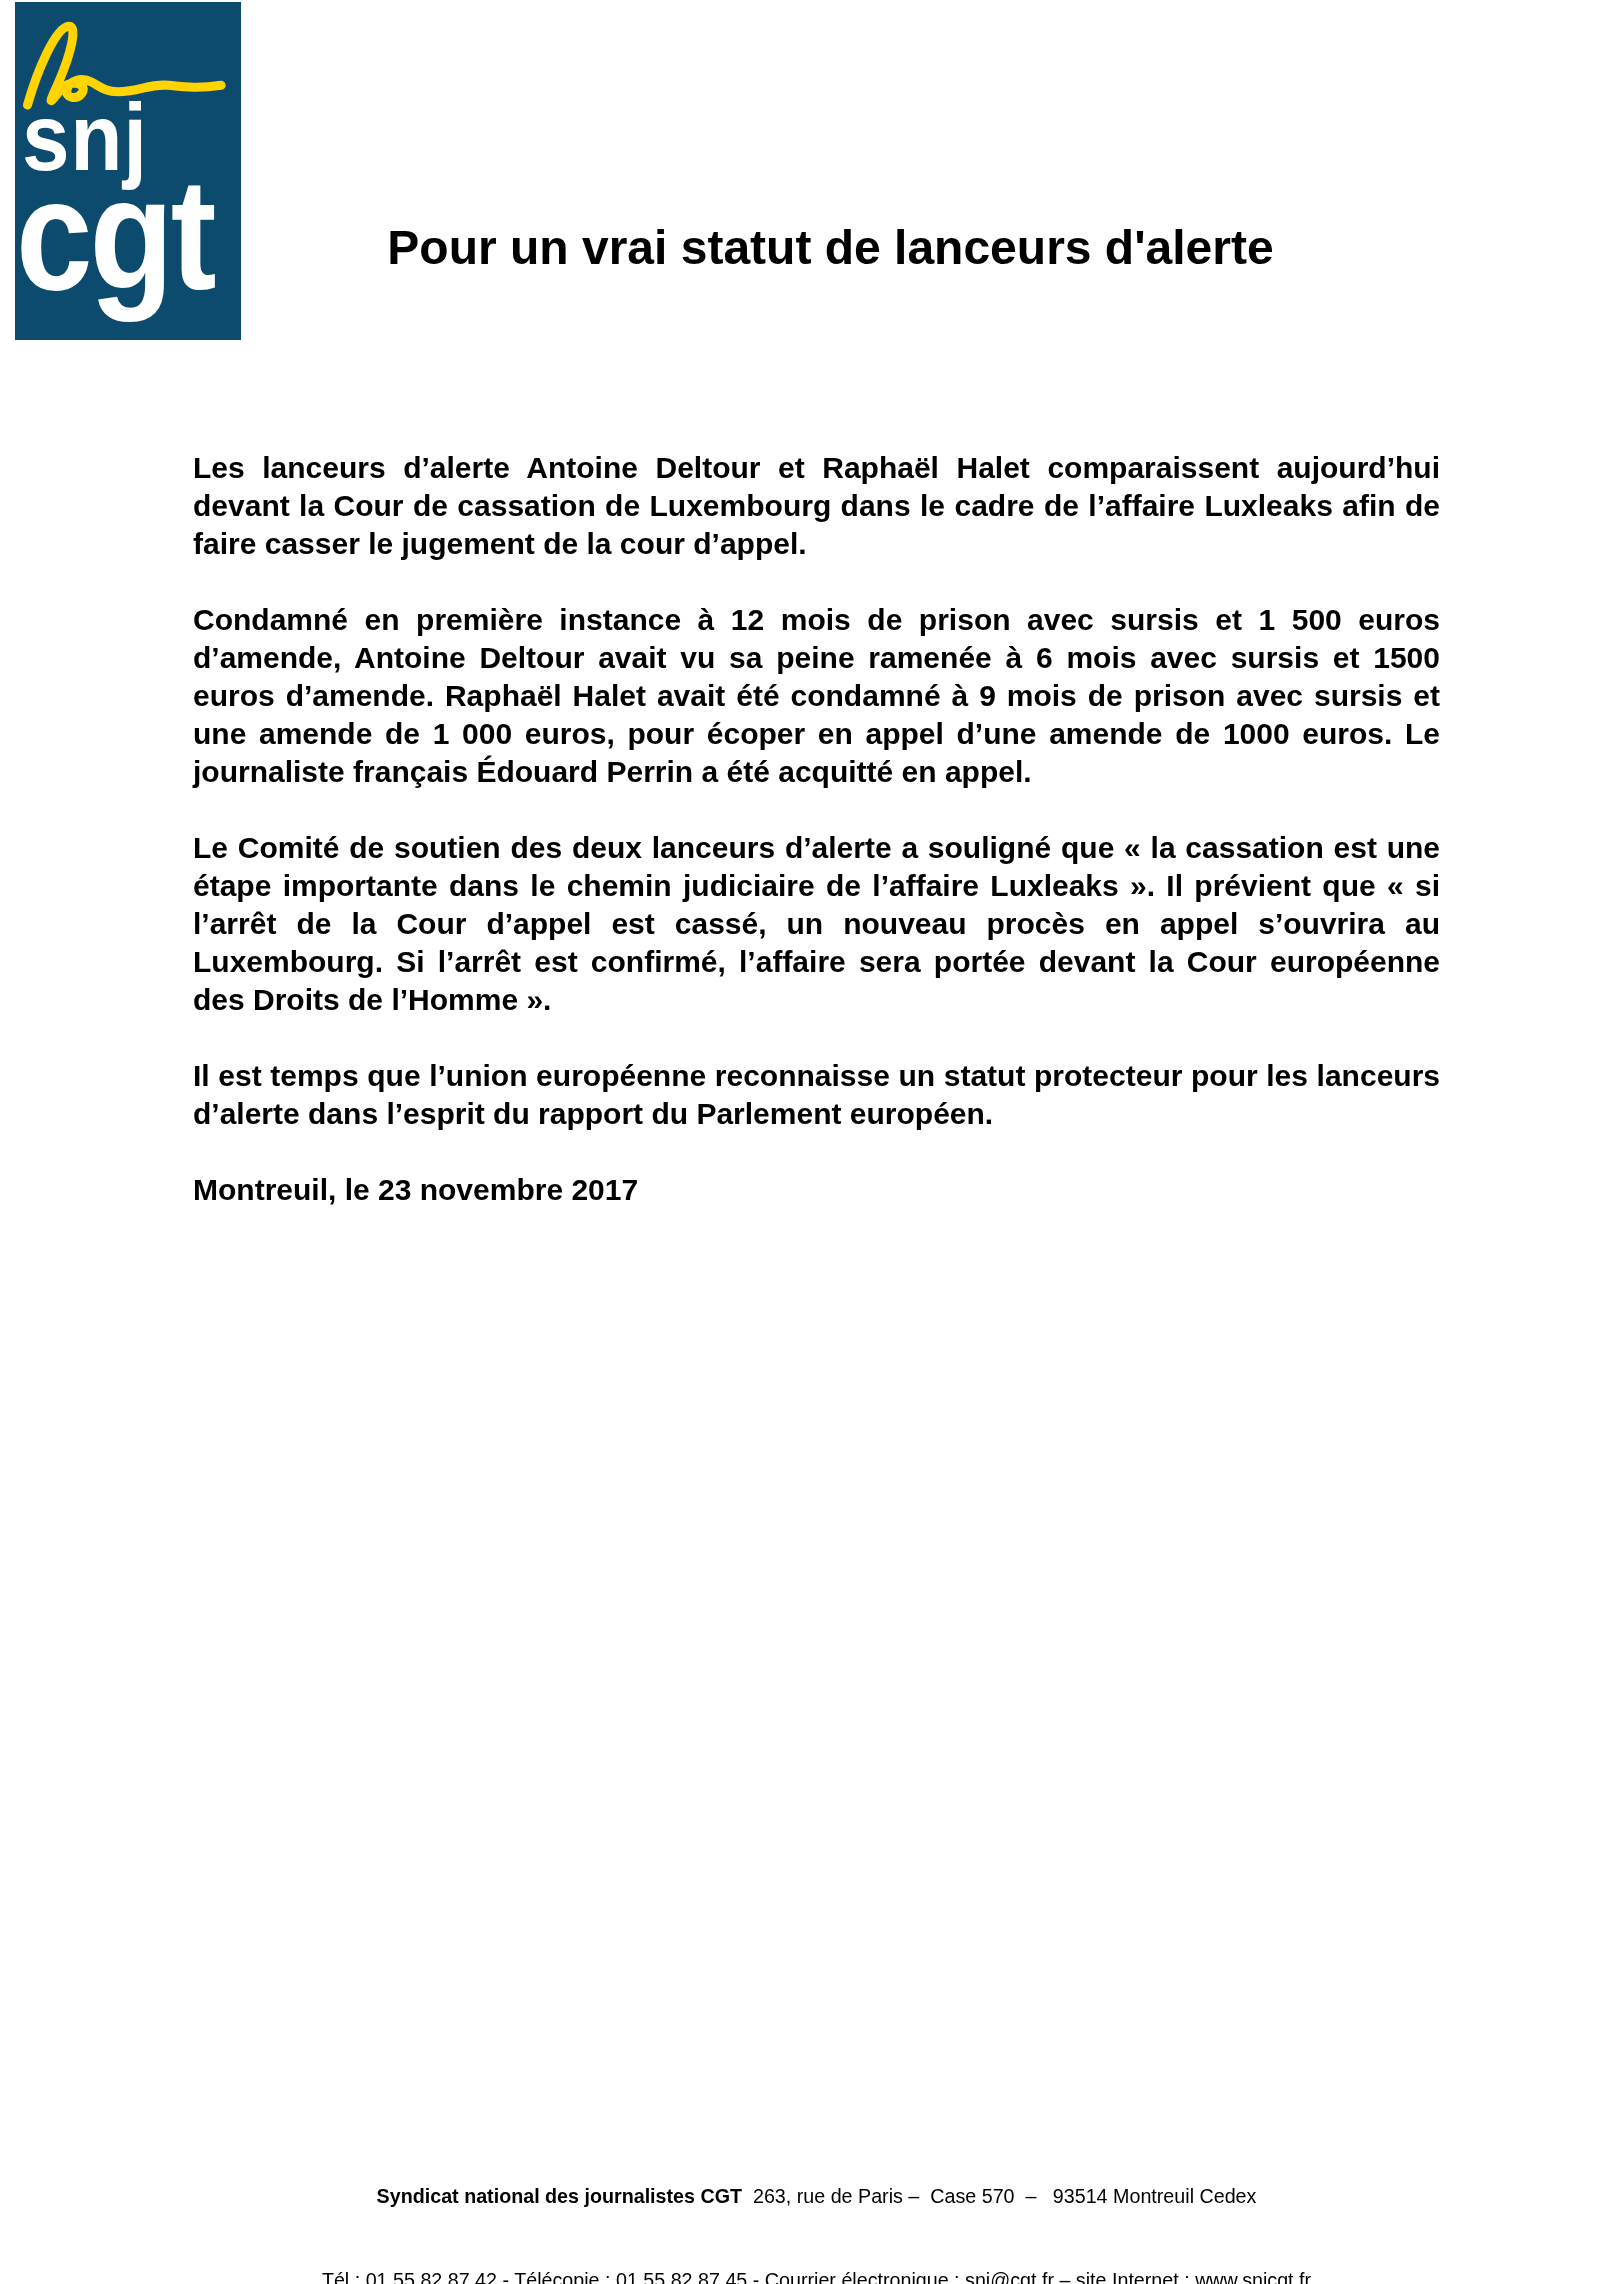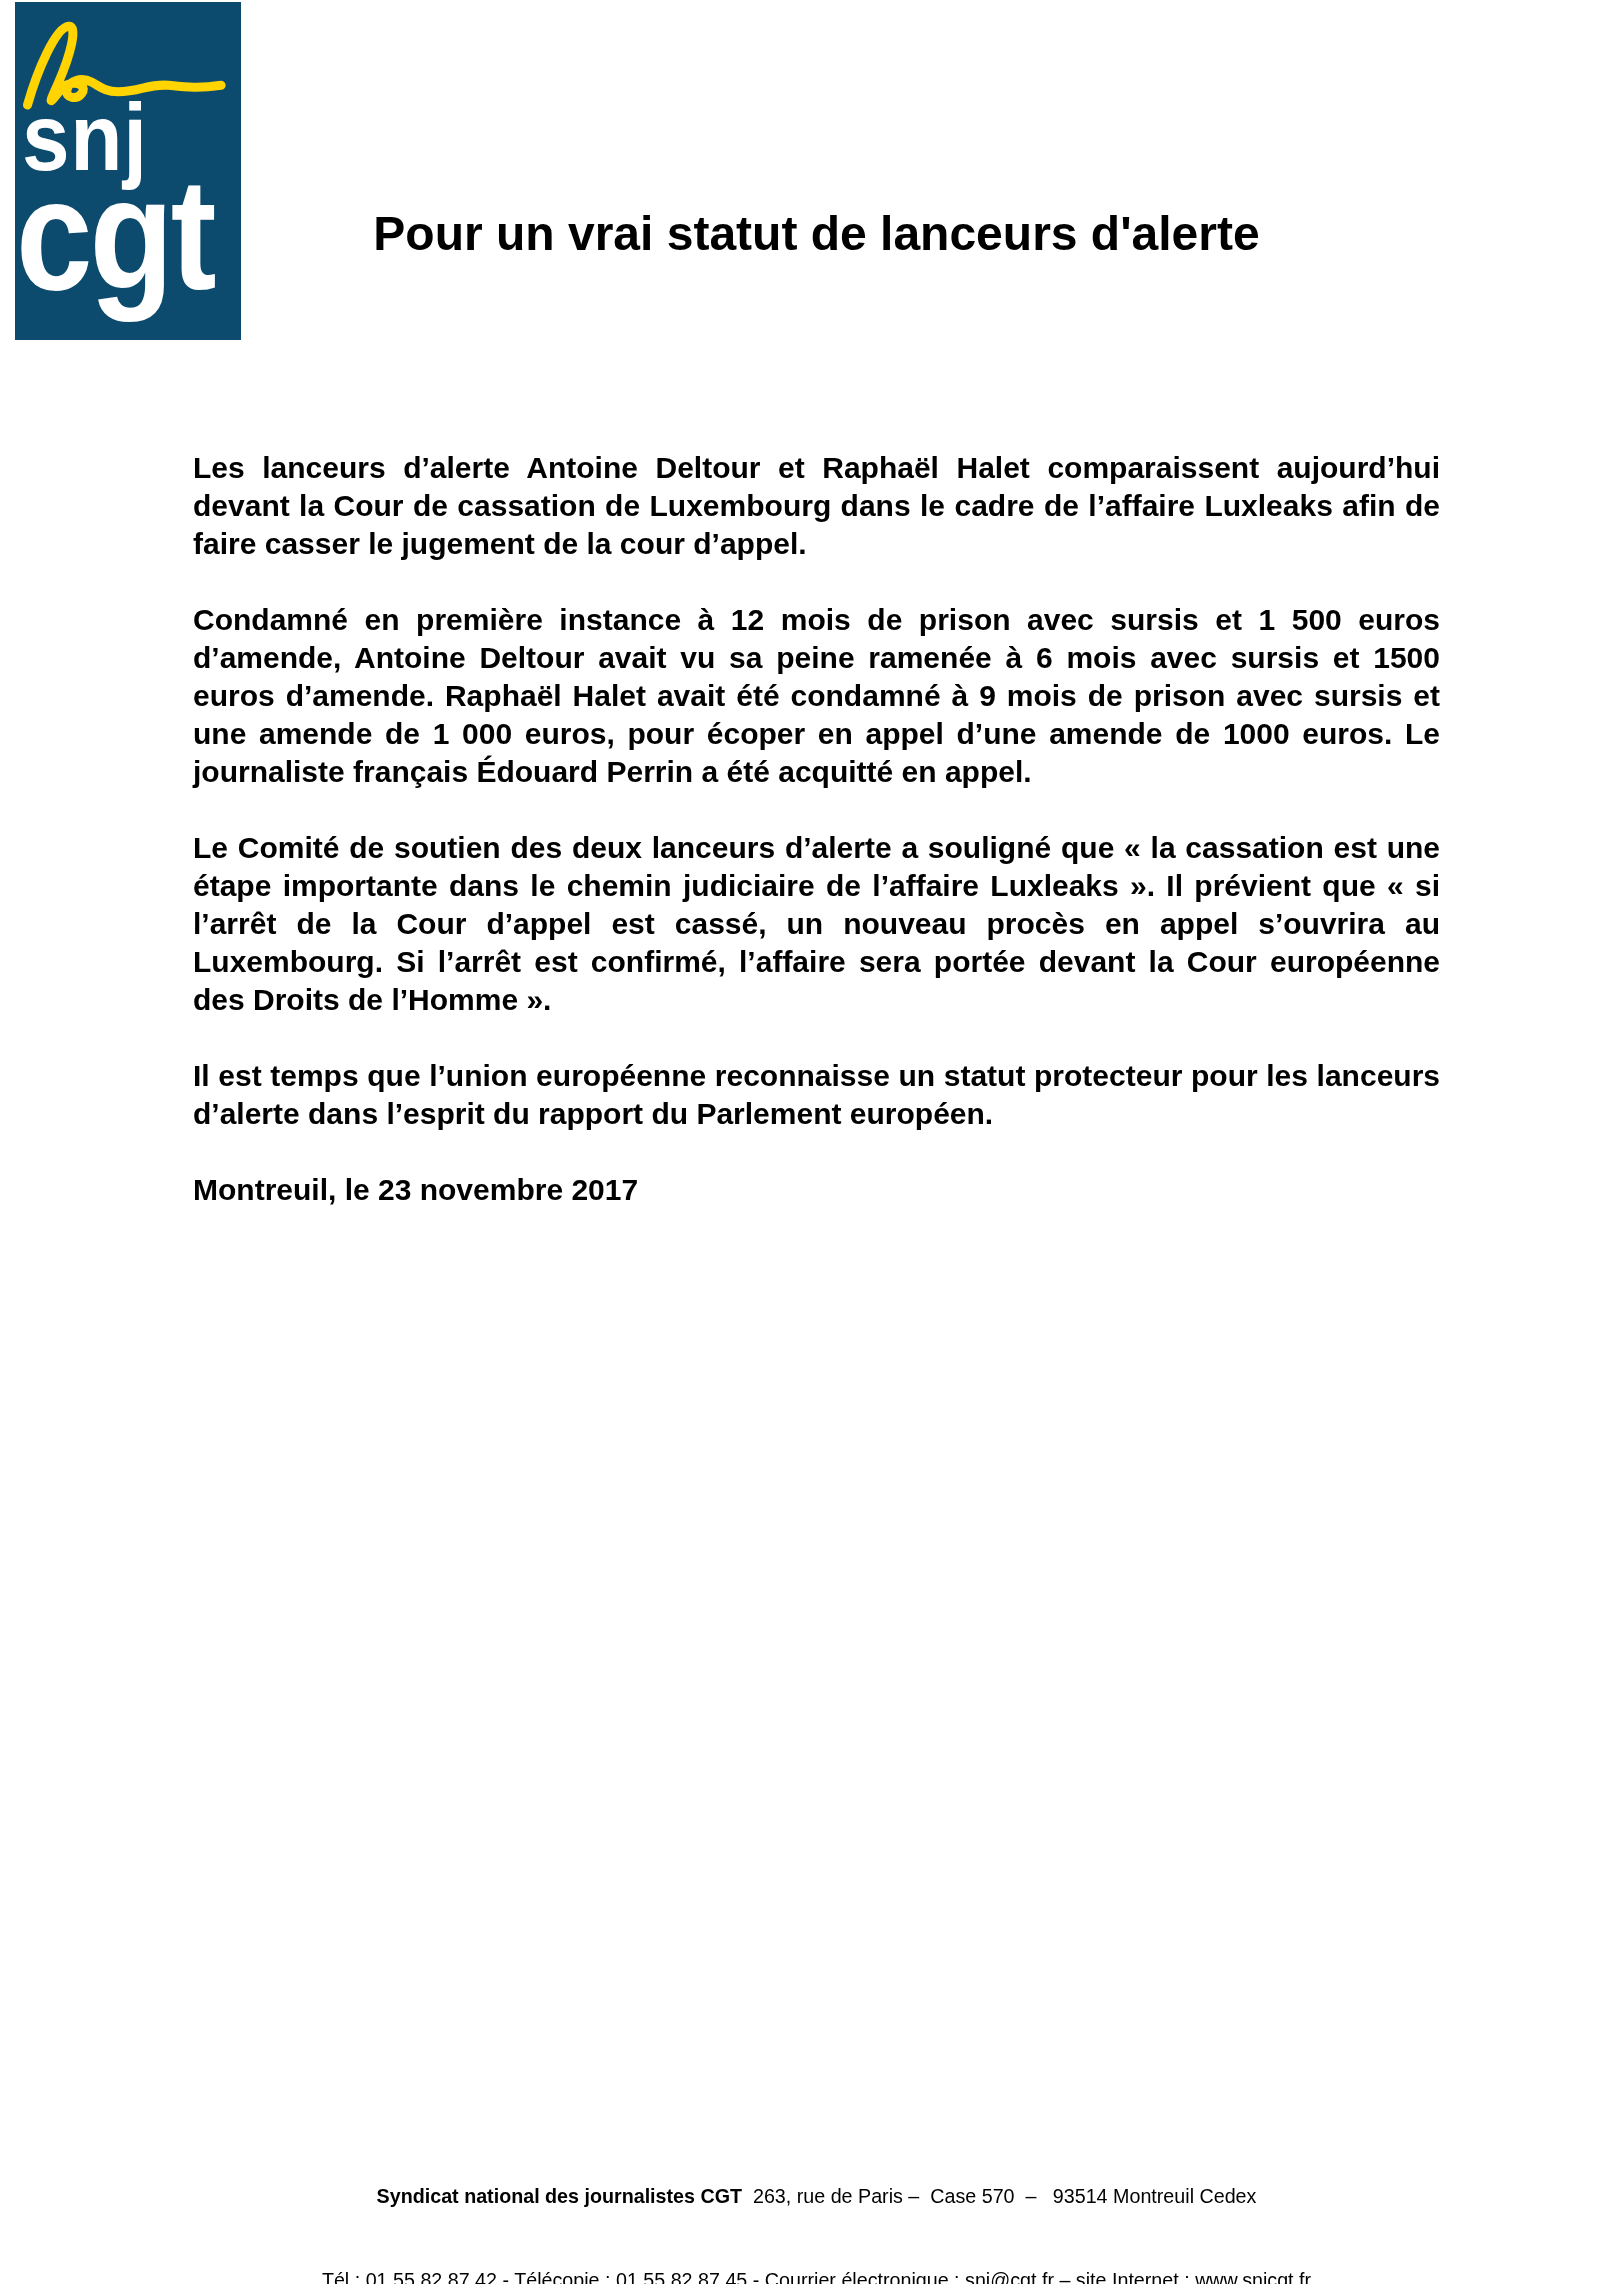--- a/index.html
+++ b/index.html
@@ -56,21 +56,21 @@
     transform-origin: left top;
     white-space: nowrap;
   }
 
   
   .title {
     position: absolute;
     top: 209px;
     left: 193px;
     width: 1247px;
-    margin: 0;
+    margin: 14px;
     text-align: center;
     font-size: 48px;
     line-height: 1.05;
     font-weight: bold;
     white-space: nowrap;
   }
 
   
   .content {
     position: absolute;

